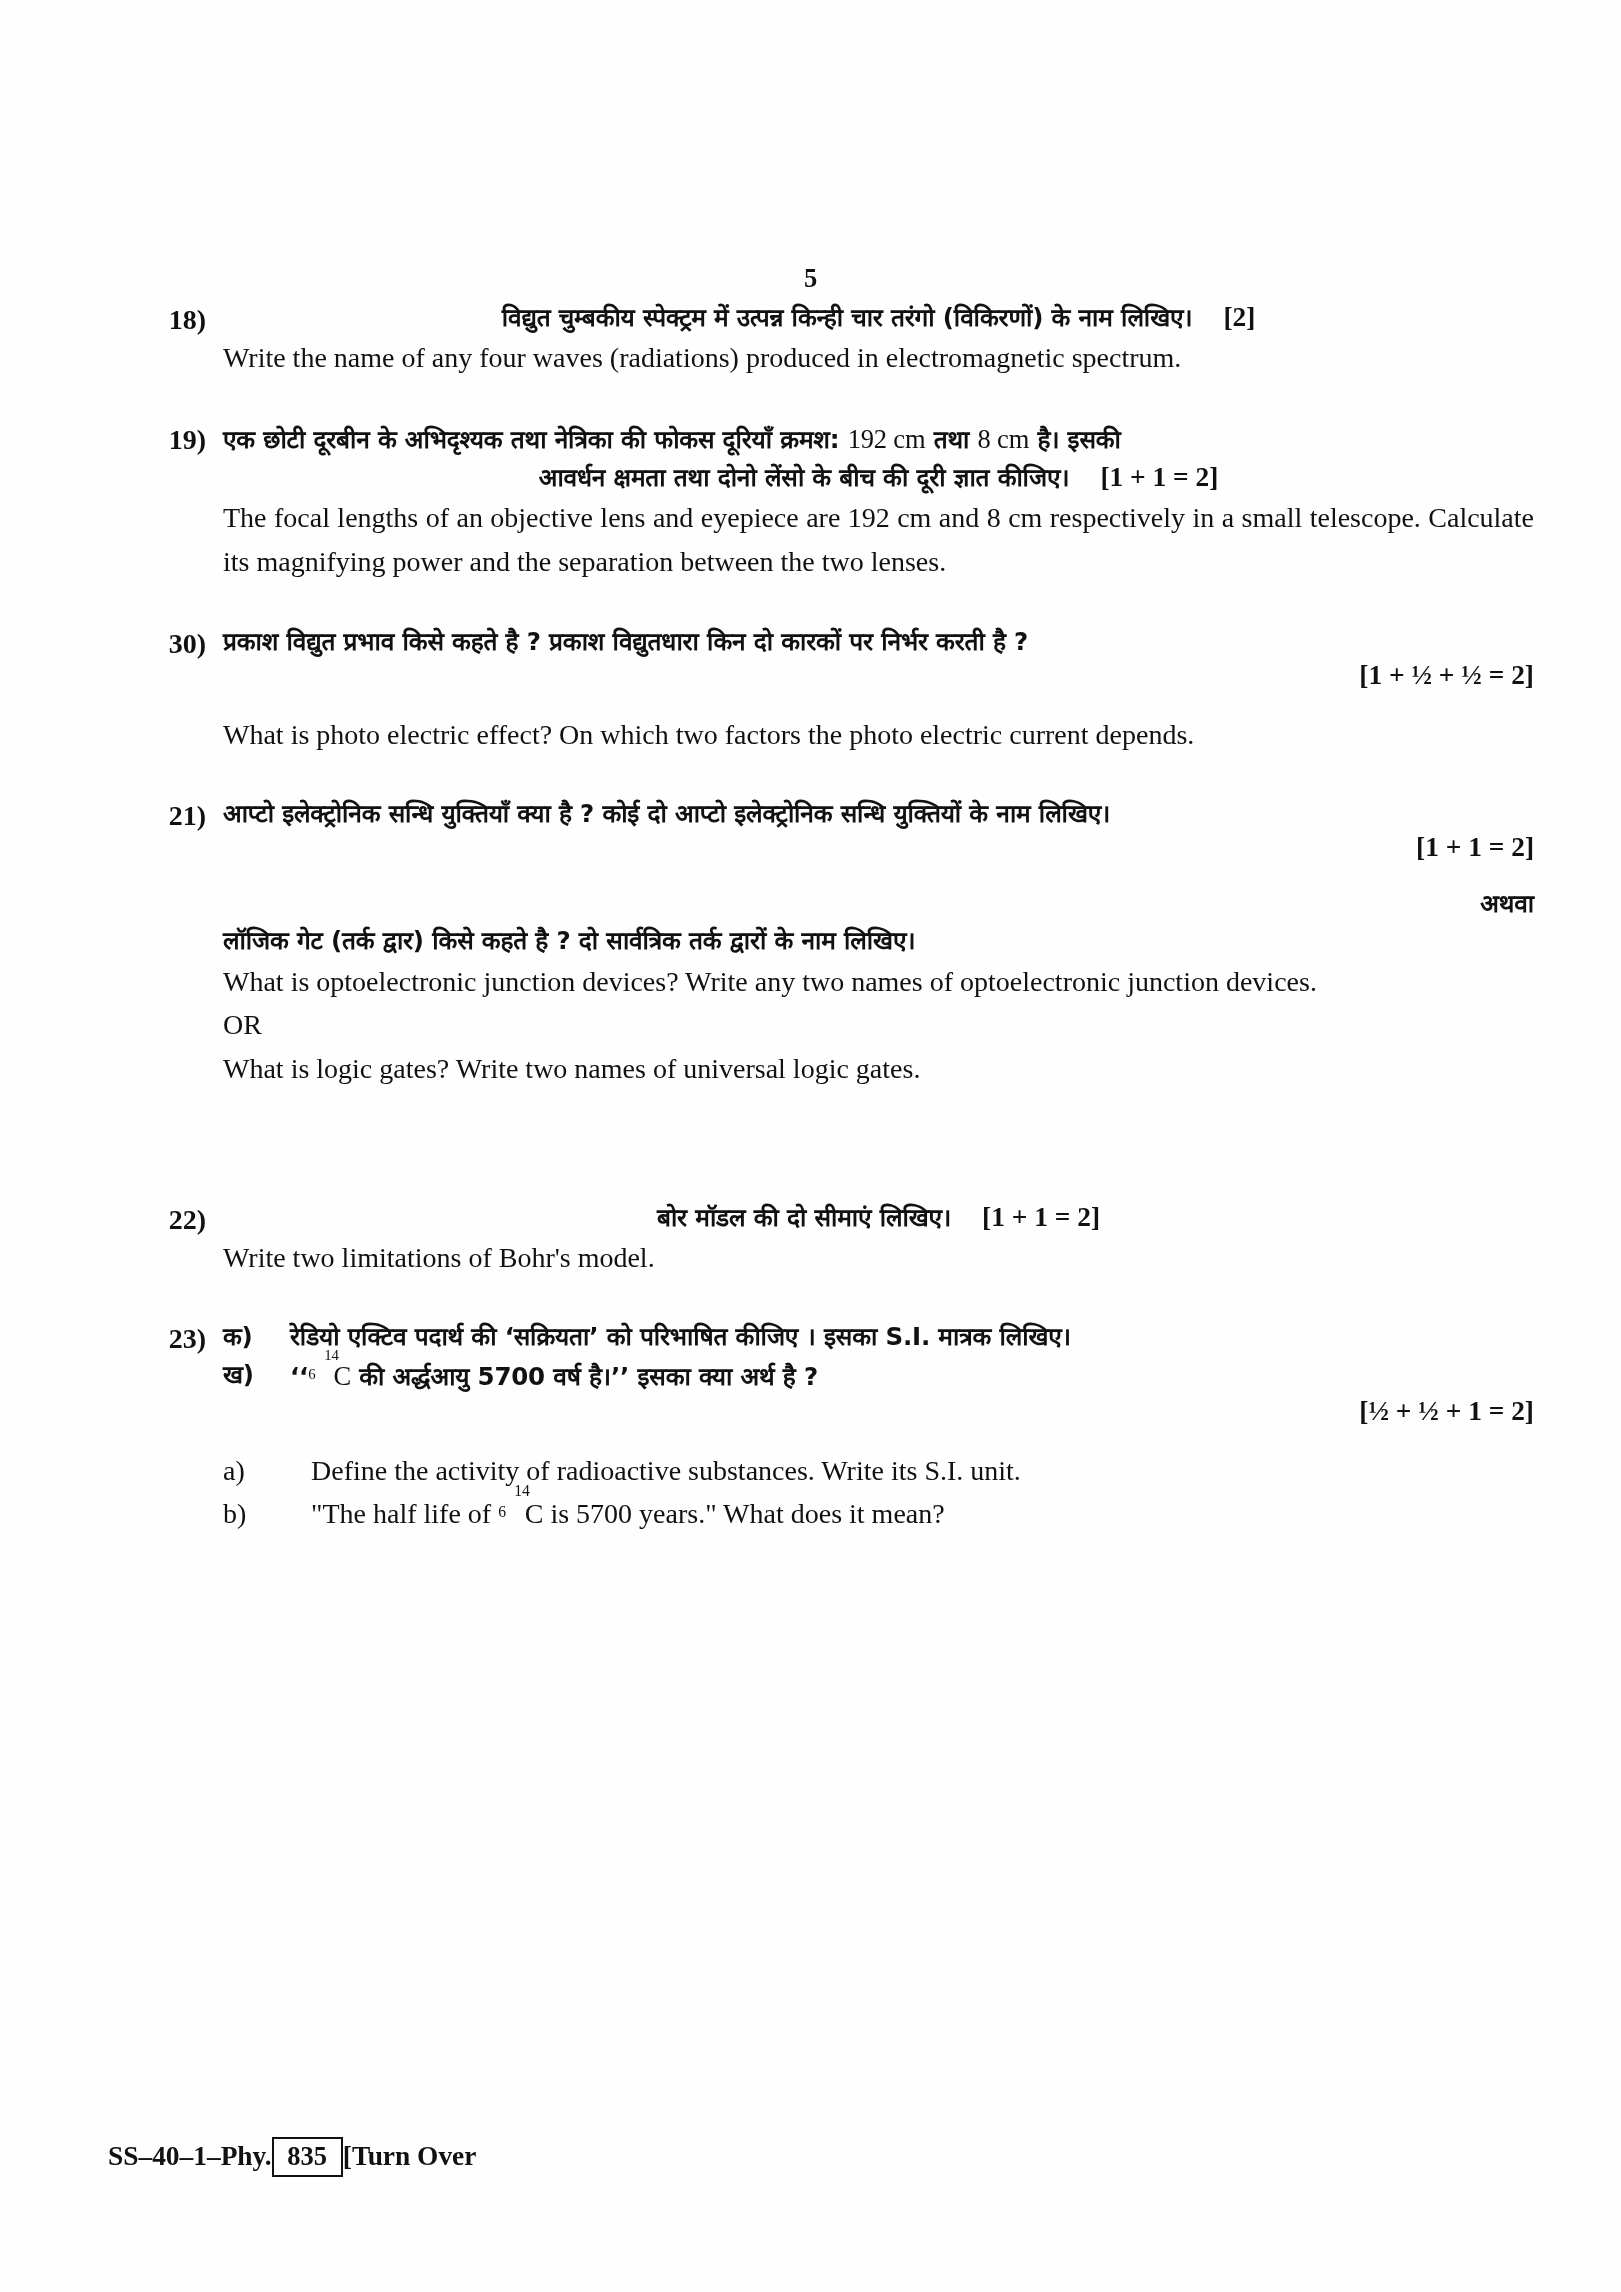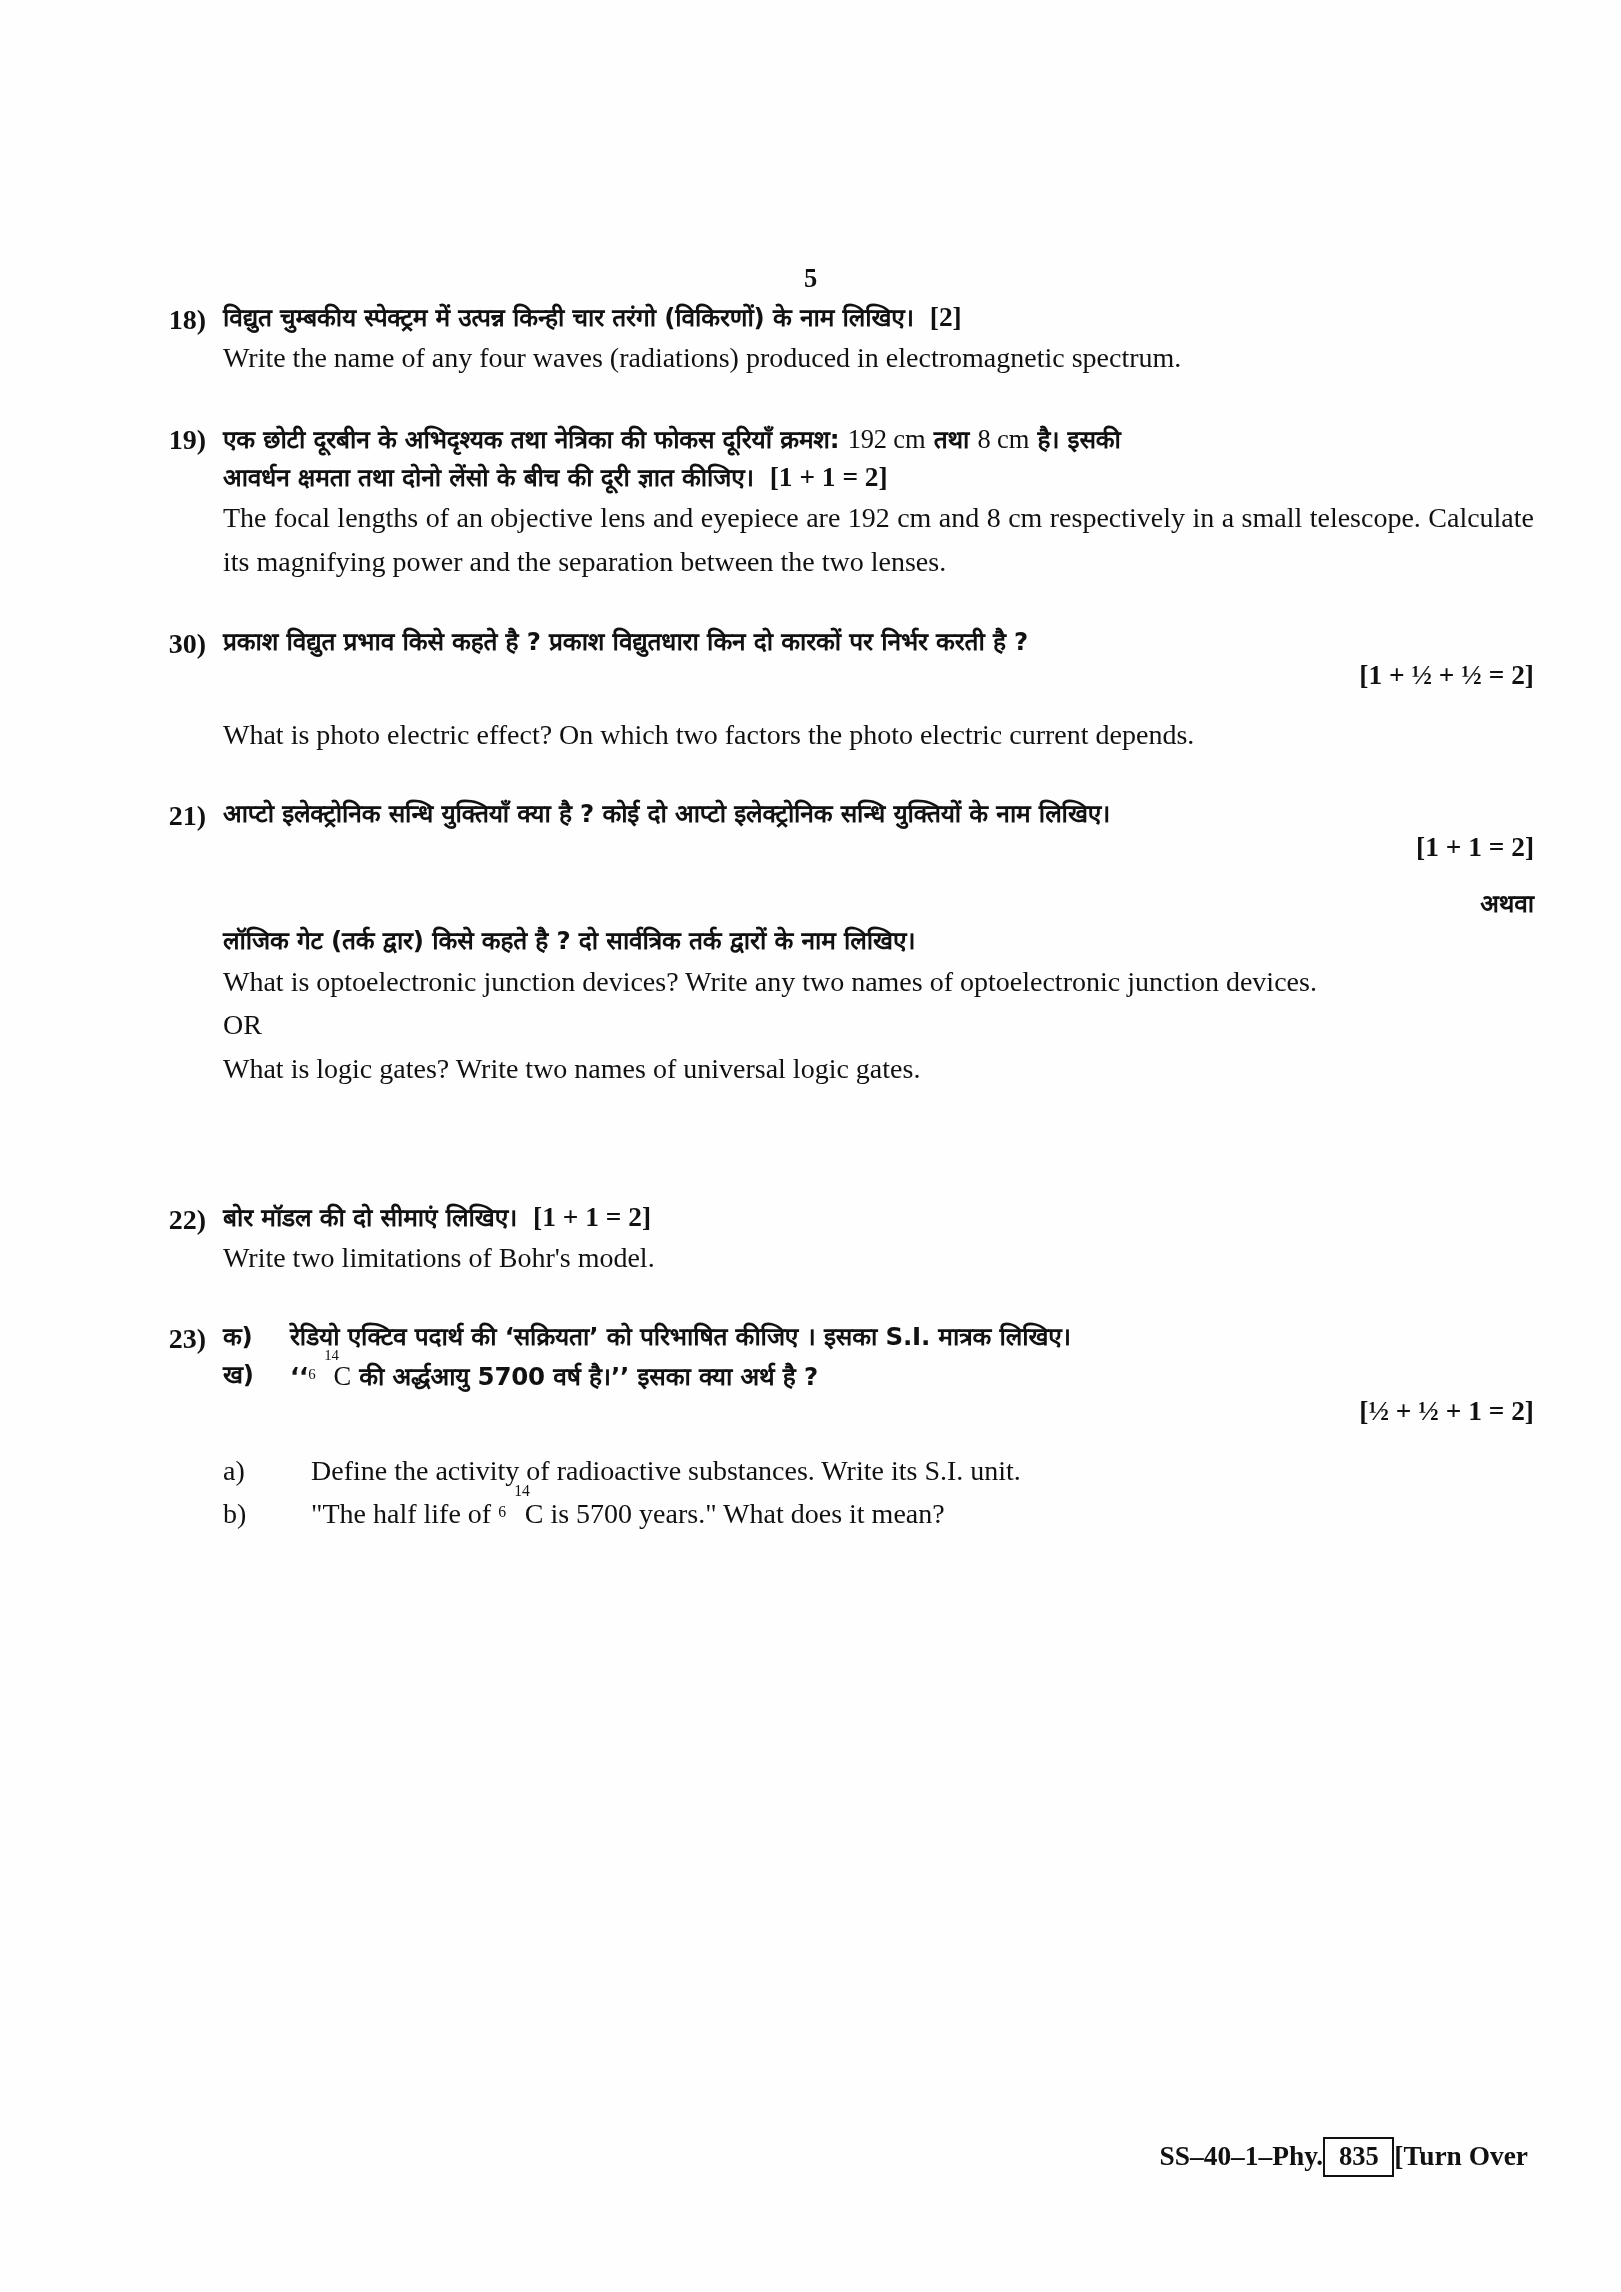--- a/index.html
+++ b/index.html
@@ -82,22 +82,22 @@
   .english.nojust { text-align: left; }
   .marks {
     font-family: "Liberation Serif", serif;
     font-size: 27.4px;
     font-weight: bold;
     white-space: nowrap;
   }
   .line-with-marks {
     display: flex;
     align-items: baseline;
-    justify-content: flex-start;
-    gap: 16px;
+    justify-content: center;
+    gap: 31px;
   }
   .marks-right {
     text-align: right;
     display: block;
   }
   .centered {
     text-align: right;
   }
   .sub-row {
     display: flex;
@@ -135,21 +135,21 @@
   .spacer-sm { height: 21.6px; }
   .spacer-md { height: 39px; }
   .spacer-lg { height: 69px; }
   .footer {
     position: absolute;
     left: 108px;
     right: 93px;
     top: 2137px;
     display: flex;
     align-items: center;
-    justify-content: flex-end;
+    justify-content: flex-start;
   }
   .footer-left {
     font-family: "Liberation Serif", serif;
     font-size: 27.4px;
     font-weight: bold;
   }
   .footer-center {
     font-family: "Liberation Serif", serif;
     font-size: 26.5px;
     font-weight: bold;

